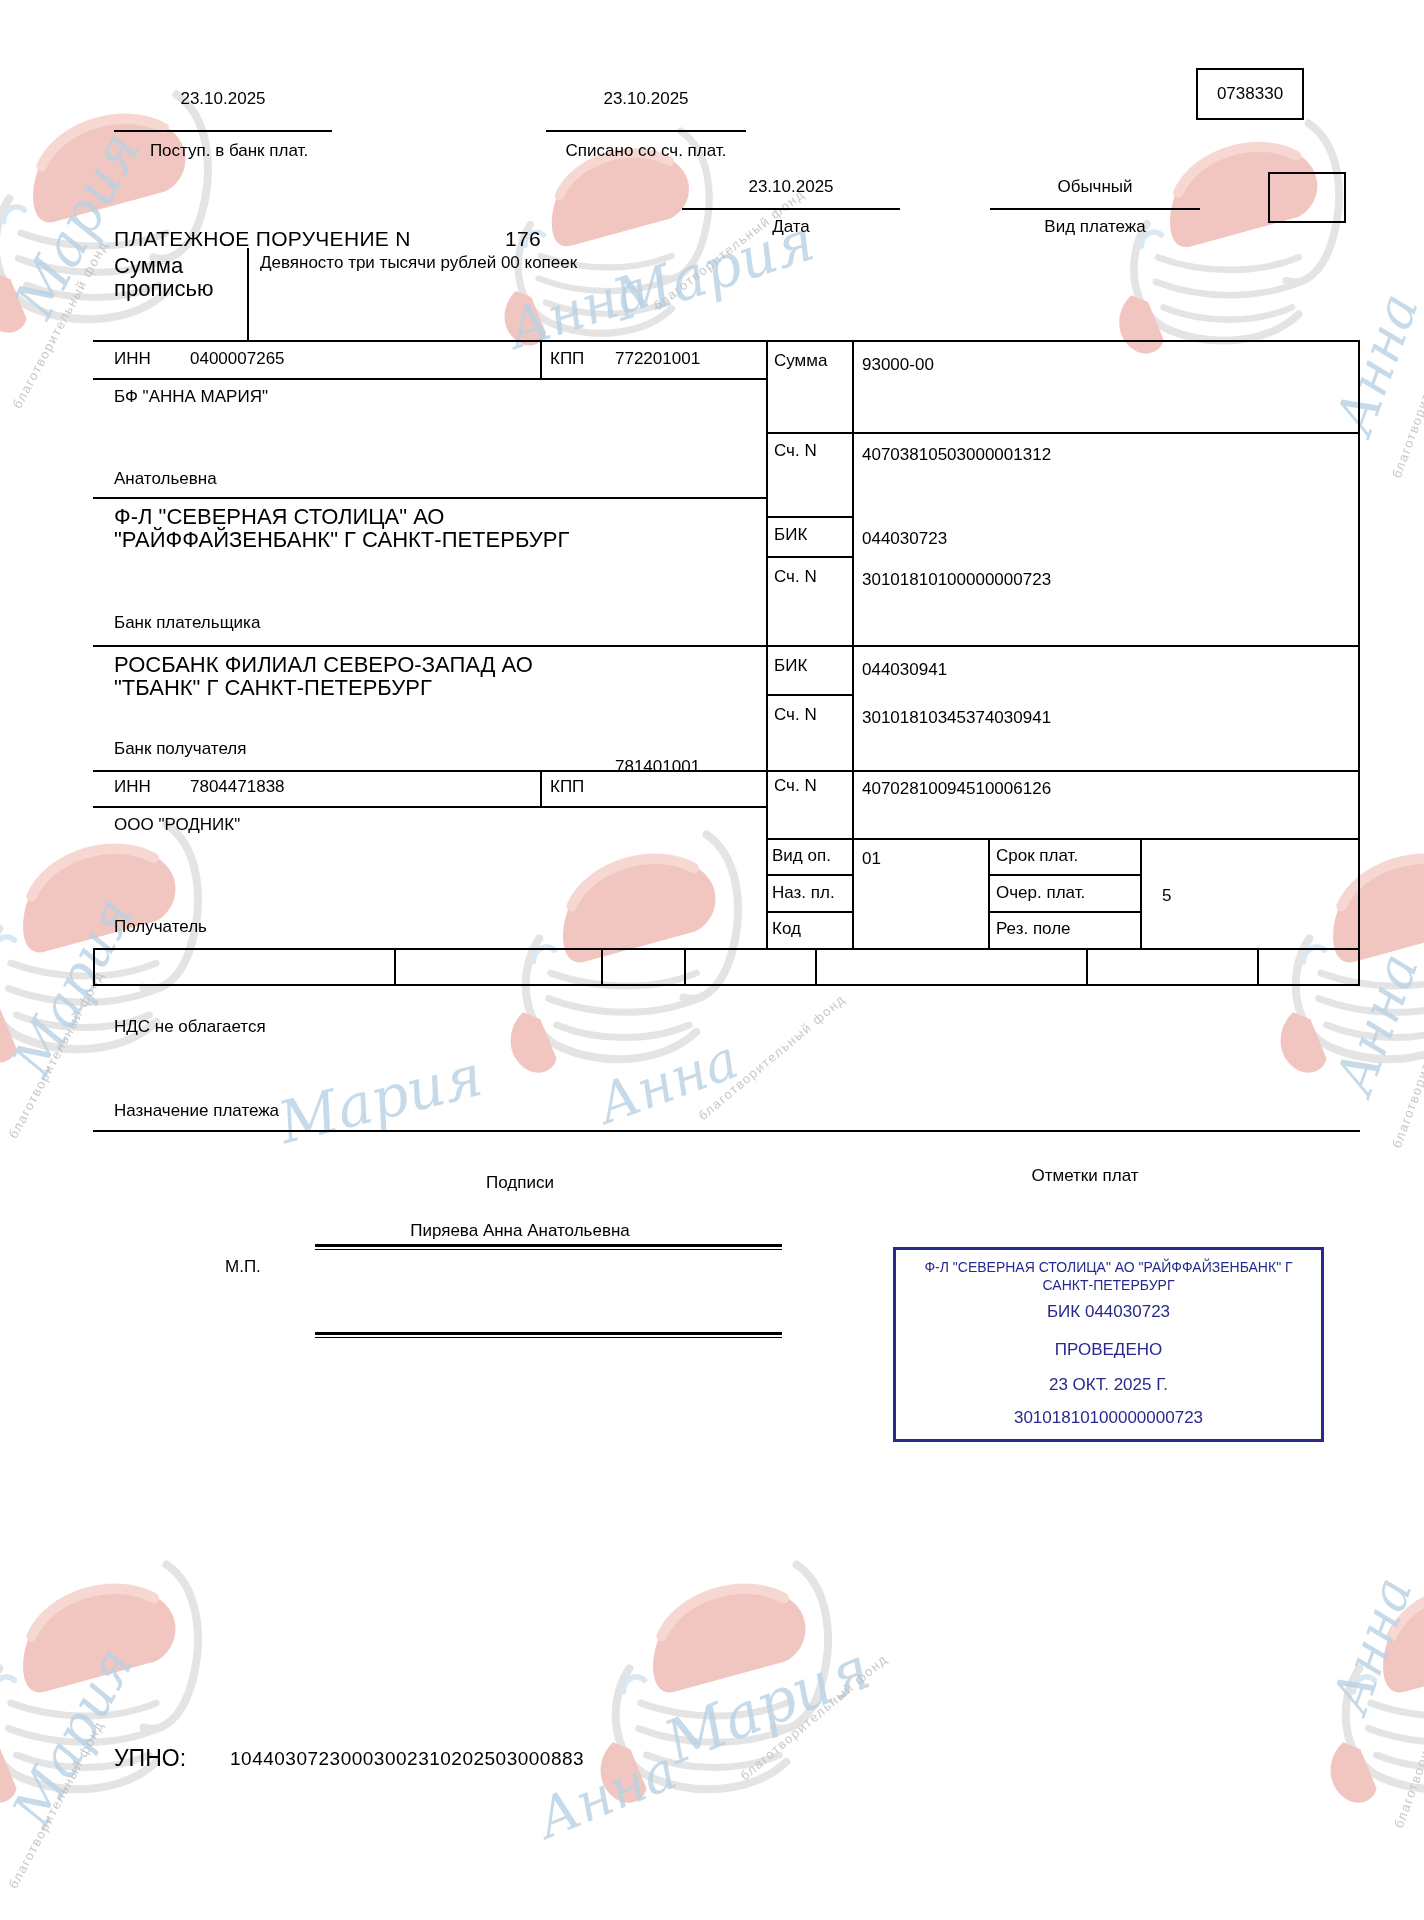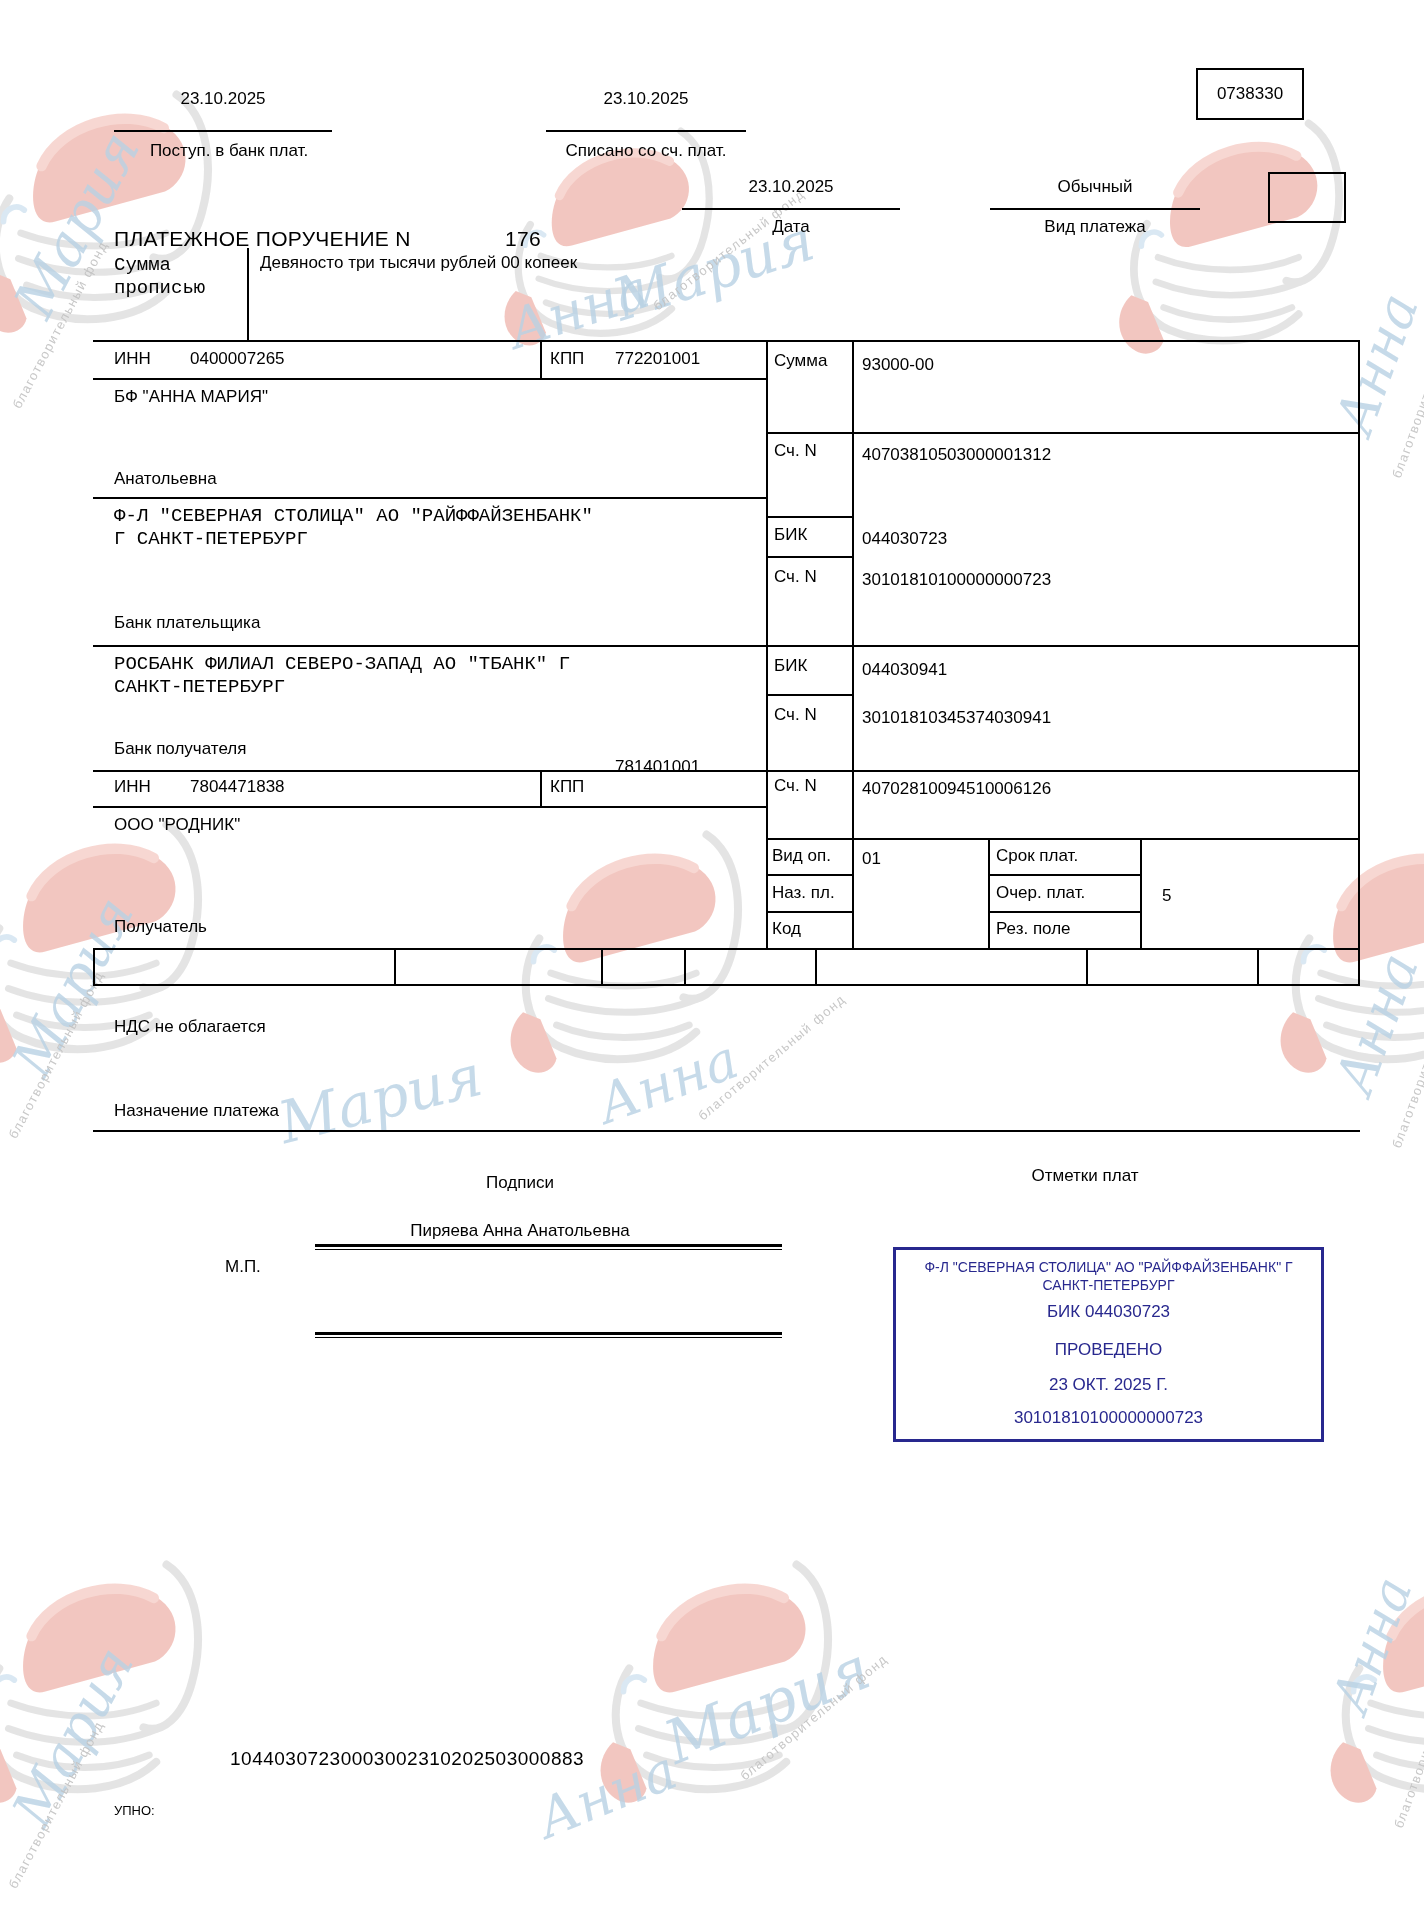--- a/index.html
+++ b/index.html
@@ -1,21 +1,21 @@
 <!DOCTYPE html>
 <html><head>
 <meta charset="utf-8">
 <style>
   html,body{margin:0;padding:0;background:#fff;}
   .page{position:relative;width:1424px;height:1920px;background:#ffffff;
         font-family:"Liberation Sans",sans-serif;color:#000;overflow:hidden;}
   #wm-layer{position:absolute;inset:0;z-index:0;}
   #content-layer{position:absolute;inset:0;z-index:1;}
   .t{position:absolute;font-size:17px;line-height:21px;white-space:nowrap;}
-  .tw{position:absolute;font-size:19px;line-height:23px;white-space:normal;font-family:Liberation Mono, monospace;}
+  .tw{position:absolute;font-size:22px;line-height:23px;white-space:normal;}
   .ctr{text-align:center;}
   .hl{position:absolute;height:2px;background:#000;}
   .vl{position:absolute;width:2px;background:#000;}
   .box{position:absolute;border:2px solid #000;}
   .dbl{position:absolute;height:2px;border-top:3px solid #000;border-bottom:1px solid #000;background:transparent;}
   .big{font-size:21px;letter-spacing:.3px;}
   .stamp{position:absolute;left:893px;top:1247px;width:425px;height:189px;
          border:3px solid #28288e;color:#28288e;z-index:2;}
   .st{position:absolute;left:0;width:100%;text-align:center;white-space:nowrap;
       font-size:17px;line-height:20px;}
@@ -278,17 +278,17 @@
 
     <div class="stamp">
       <div class="st st-sm" style="top:8px">Ф-Л "СЕВЕРНАЯ СТОЛИЦА" АО "РАЙФФАЙЗЕНБАНК" Г</div>
       <div class="st st-sm" style="top:26px">САНКТ-ПЕТЕРБУРГ</div>
       <div class="st" style="top:52px">БИК 044030723</div>
       <div class="st" style="top:90px">ПРОВЕДЕНО</div>
       <div class="st" style="top:125px">23 ОКТ. 2025 Г.</div>
       <div class="st" style="top:158px">30101810100000000723</div>
     </div>
 
-    <div class="t" style="left:114px;top:1800px;font-size:13px">УПНО:</div>
+    <div class="t" style="left:114px;top:1748px;font-size:23px">УПНО:</div>
     <div class="t" style="left:230px;top:1748px;font-size:19px;letter-spacing:.5px">10440307230003002310202503000883</div>
 
   </div>
 </div>
 
 </body></html>

